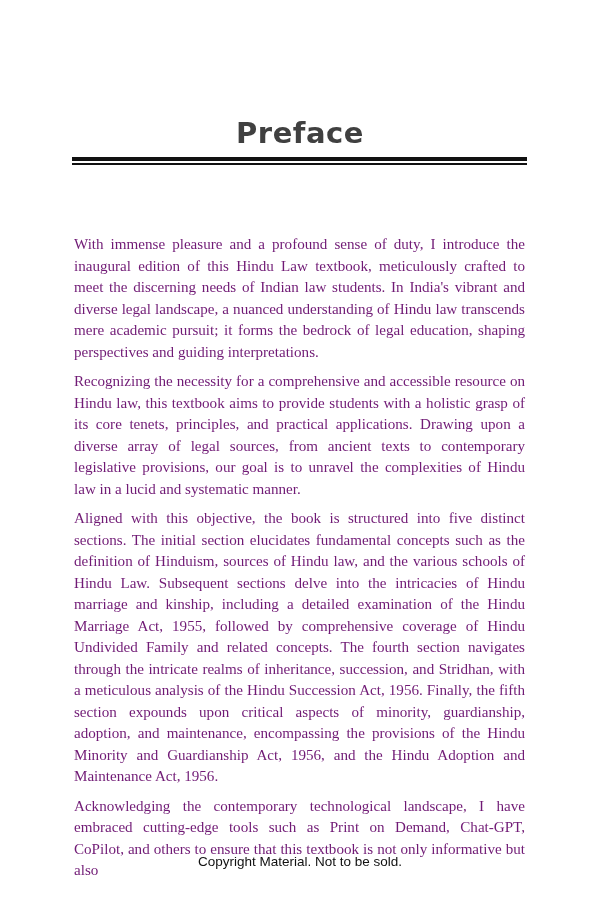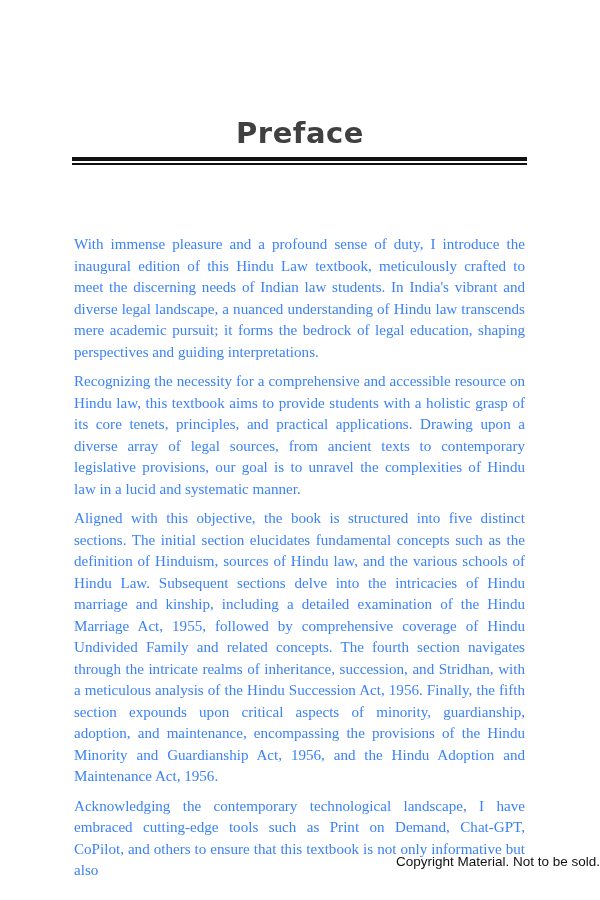--- a/index.html
+++ b/index.html
@@ -6,25 +6,25 @@
   body { width: 600px; height: 900px; position: relative; overflow: hidden; }
   .title {
     position: absolute; left: 0; width: 600px; top: 116px;
     text-align: center; font-family: "DejaVu Sans", sans-serif; font-weight: bold;
     font-size: 29px; color: #404040; letter-spacing: 0.5px;
   }
   .rule-thick { position: absolute; left: 72px; width: 455px; top: 157px; height: 4px; background: #111; }
   .rule-thin { position: absolute; left: 72px; width: 455px; top: 163px; height: 2px; background: #111; }
   .body-text {
     position: absolute; left: 74px; width: 451px; top: 234px;
-    font-family: "Liberation Serif", serif; font-size: 15.1px; line-height: 21.5px; color: #3b82f6;
+    font-family: "Liberation Serif", serif; font-size: 15.1px; line-height: 21.5px; color: #701a75;
   }
   .body-text p { margin: 0 0 8px 0; text-align: justify; }
   .footer {
-    position: absolute; left: 0; width: 600px; top: 854px; text-align: right;
+    position: absolute; left: 0; width: 600px; top: 854px; text-align: center;
     font-family: "Liberation Sans", sans-serif; font-size: 13.5px; color: #111;
   }
 </style>
 </head>
 <body>
 
 <h1 class="title" style="margin:0;">Preface</h1>
 <div class="rule-thick"></div>
 <div class="rule-thin"></div>
 

